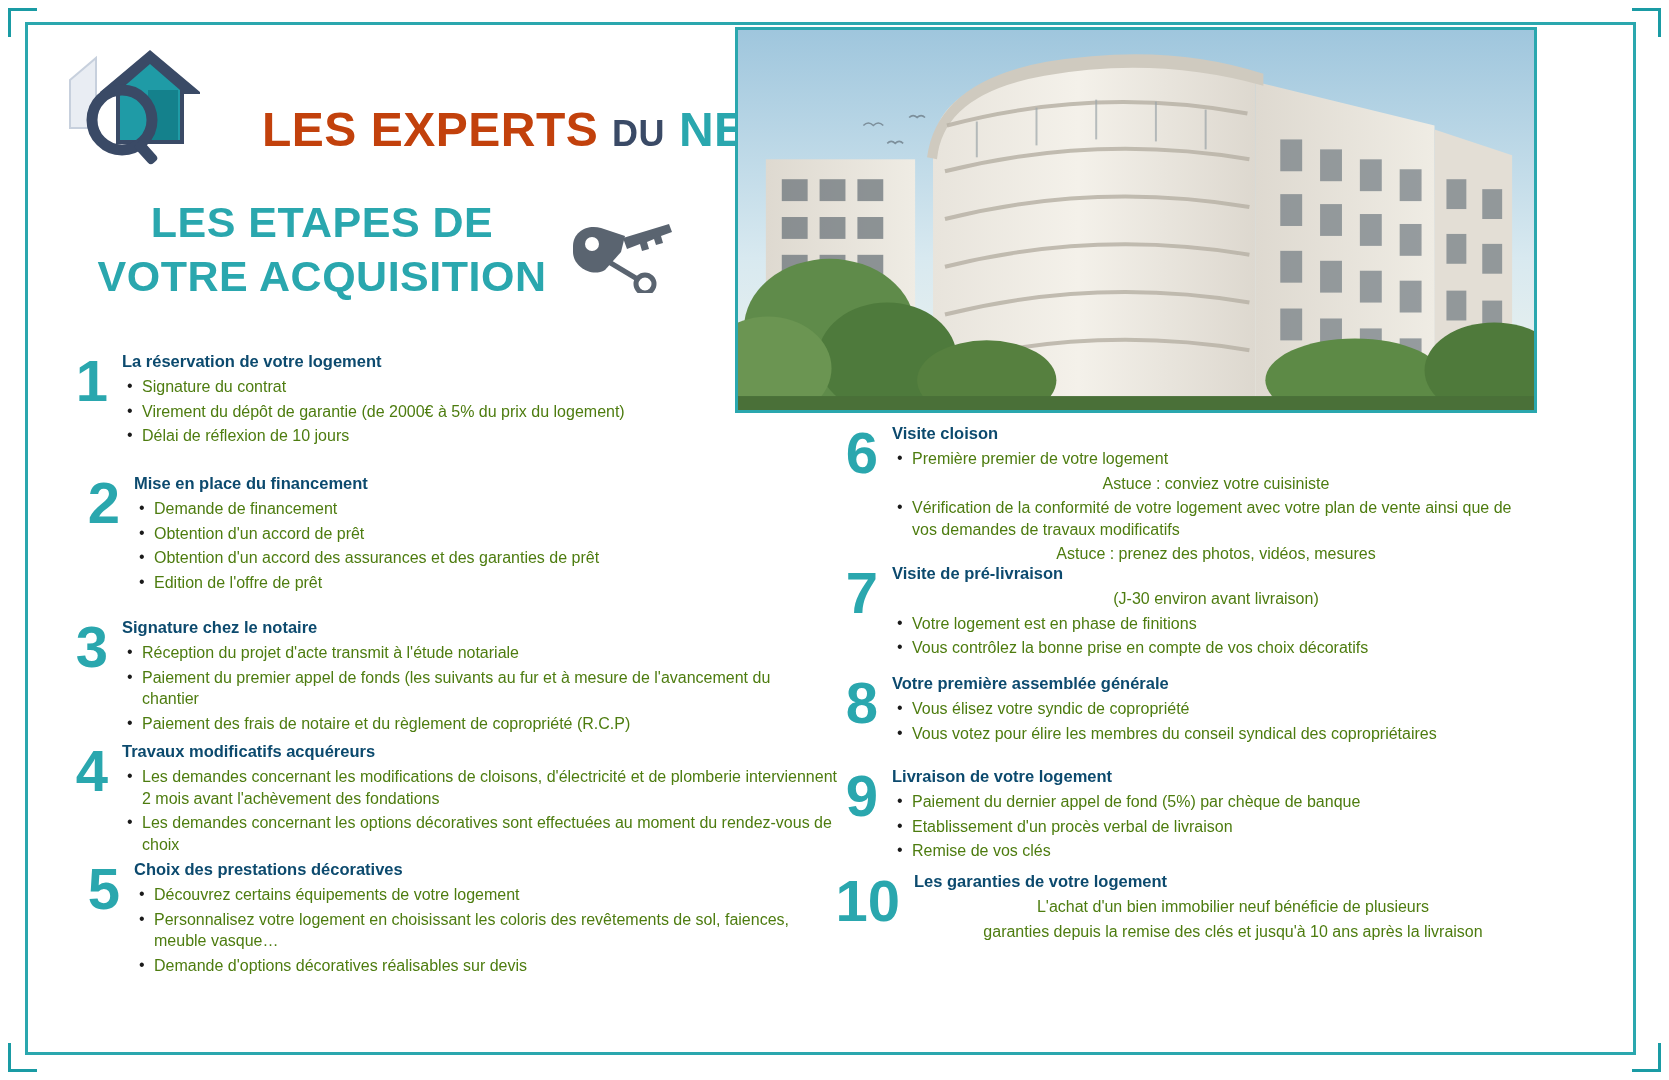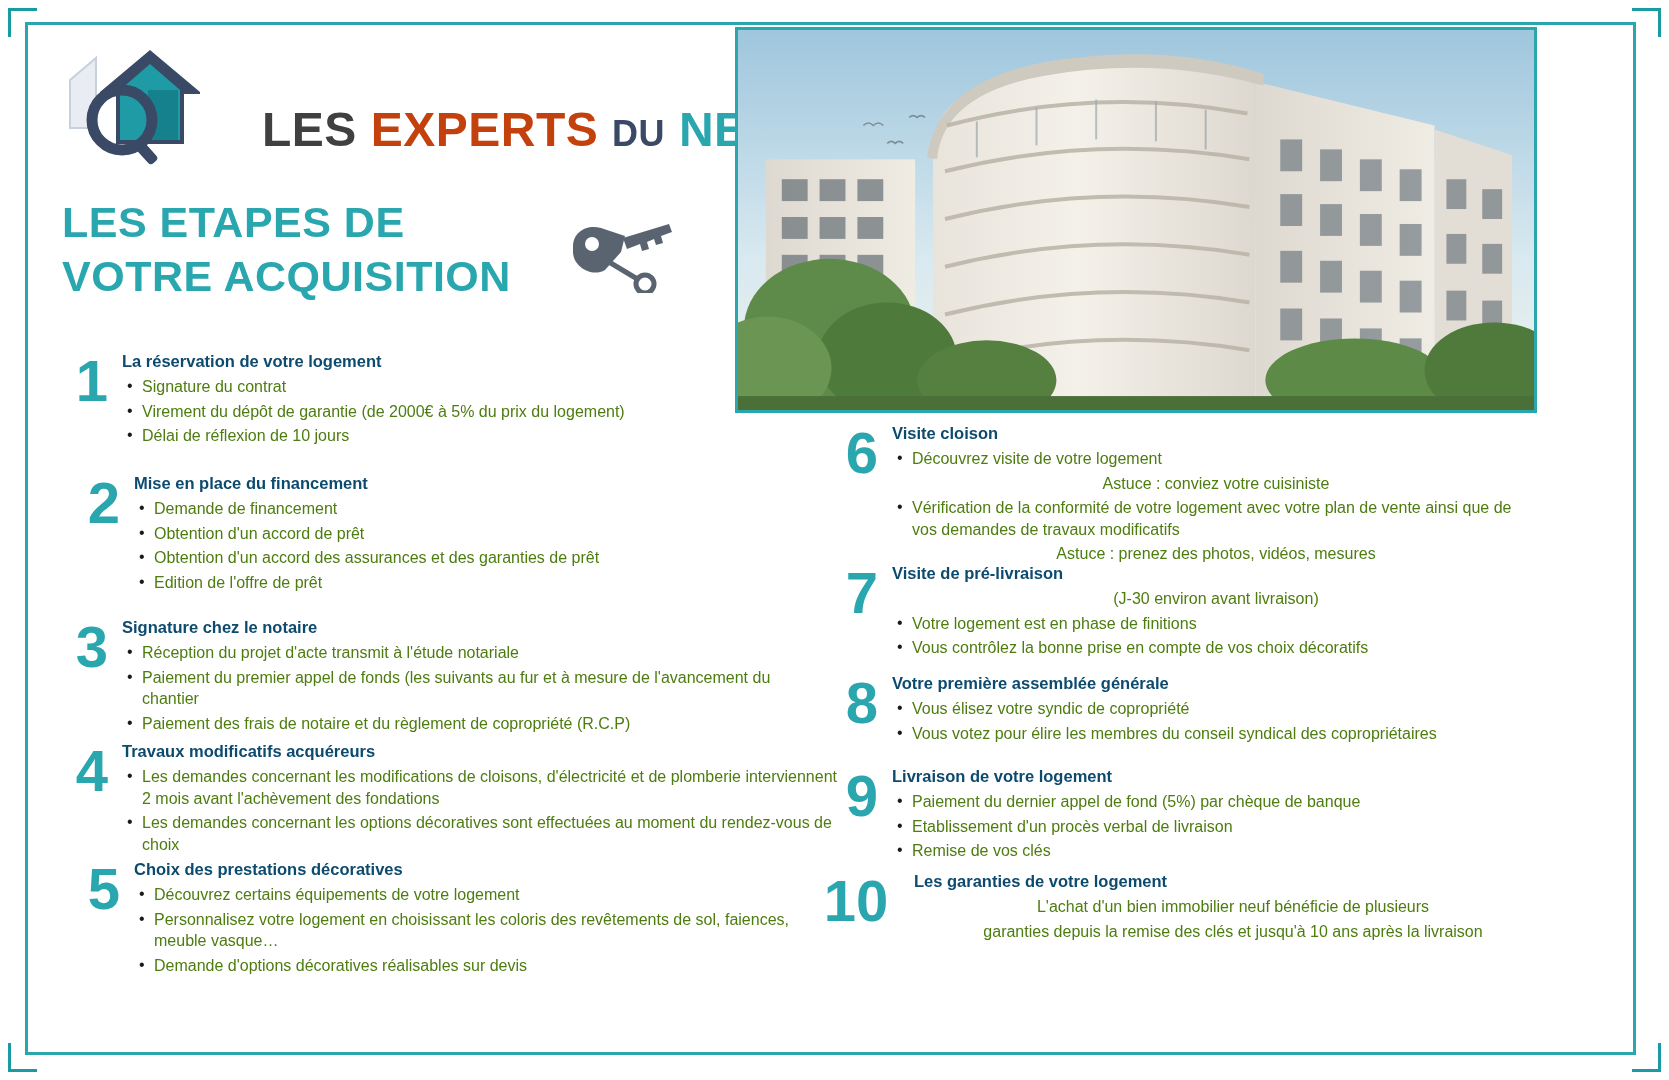--- a/index.html
+++ b/index.html
@@ -58,36 +58,37 @@
   .logo-text {
     position: absolute;
     left: 200px;
     top: 74px;
     font-size: 48px;
     font-weight: 700;
     letter-spacing: 0.5px;
     white-space: nowrap;
     line-height: 1;
   }
-  .lt-les   { color: #404040; }
+  .lt-les   { color: #c2410c; }
   .lt-exp   { color: #c2410c; }
   .lt-du    { color: #3a4a66; font-size: 36px; text-align: center; }
   .lt-neuf  { color: #2aa7ae; }
 
   
   .headline {
     position: absolute;
     left: 62px;
     top: 196px;
     width: 520px;
     color: #2aa7ae;
     font-size: 43px;
     font-weight: 700;
     line-height: 1.25;
     letter-spacing: 0.5px;
+    text-align: center;
   }
   .keys-icon {
     position: absolute;
     left: 565px;
     top: 218px;
     width: 110px;
     height: 75px;
   }
 
   
@@ -158,21 +159,21 @@
   .s4 { top: 390px; left: 0; width: 790px; }
   .s5 { top: 508px; left: 12px; width: 760px; }
 
   .s6  { top: 0;   left: 0;  width: 700px; }
   .s7  { top: 140px; left: 0; width: 700px; }
   .s8  { top: 250px; left: 0; width: 720px; }
   .s9  { top: 343px; left: 0; width: 700px; }
   .s10 { top: 448px; left: -8px; width: 720px; }
 
   .num-w { width: 58px; }
-  .num-w10 { width: 88px; text-align: center; }
+  .num-w10 { width: 88px; }
 </style>
 </head>
 <body>
 
 <div class="page">
 
   <div class="corner tl"></div>
   <div class="corner tr"></div>
   <div class="corner bl"></div>
   <div class="corner br"></div>
@@ -378,21 +379,21 @@
 
   </div>
 
   <div class="col-right">
 
     <div class="step s6">
       <div class="step-num num-w">6</div>
       <div class="step-body">
         <div class="step-title">Visite cloison</div>
         <ul class="step-list">
-          <li class="bulleted">Découvrez visite de votre logement</li>
+          <li class="bulleted">Première premier de votre logement</li>
           <li class="nobullet">Astuce : conviez votre cuisiniste</li>
           <li class="bulleted">Vérification de la conformité de votre logement avec votre plan de vente ainsi que de vos demandes de travaux modificatifs</li>
           <li class="nobullet">Astuce : prenez des photos, vidéos, mesures</li>
         </ul>
       </div>
     </div>
 
     <div class="step s7">
       <div class="step-num num-w">7</div>
       <div class="step-body">

